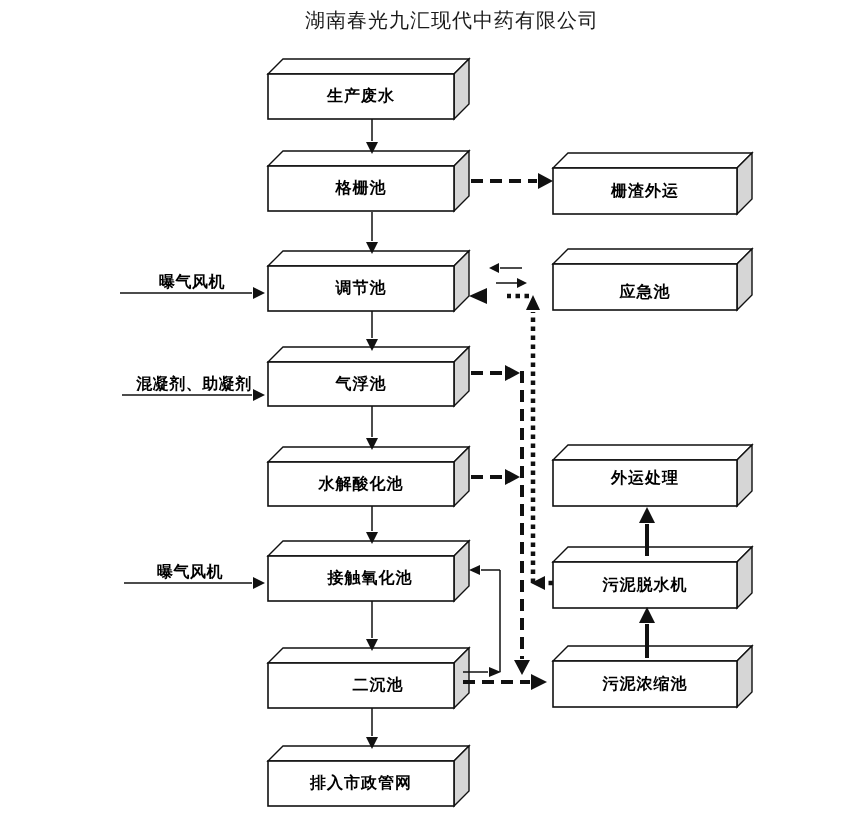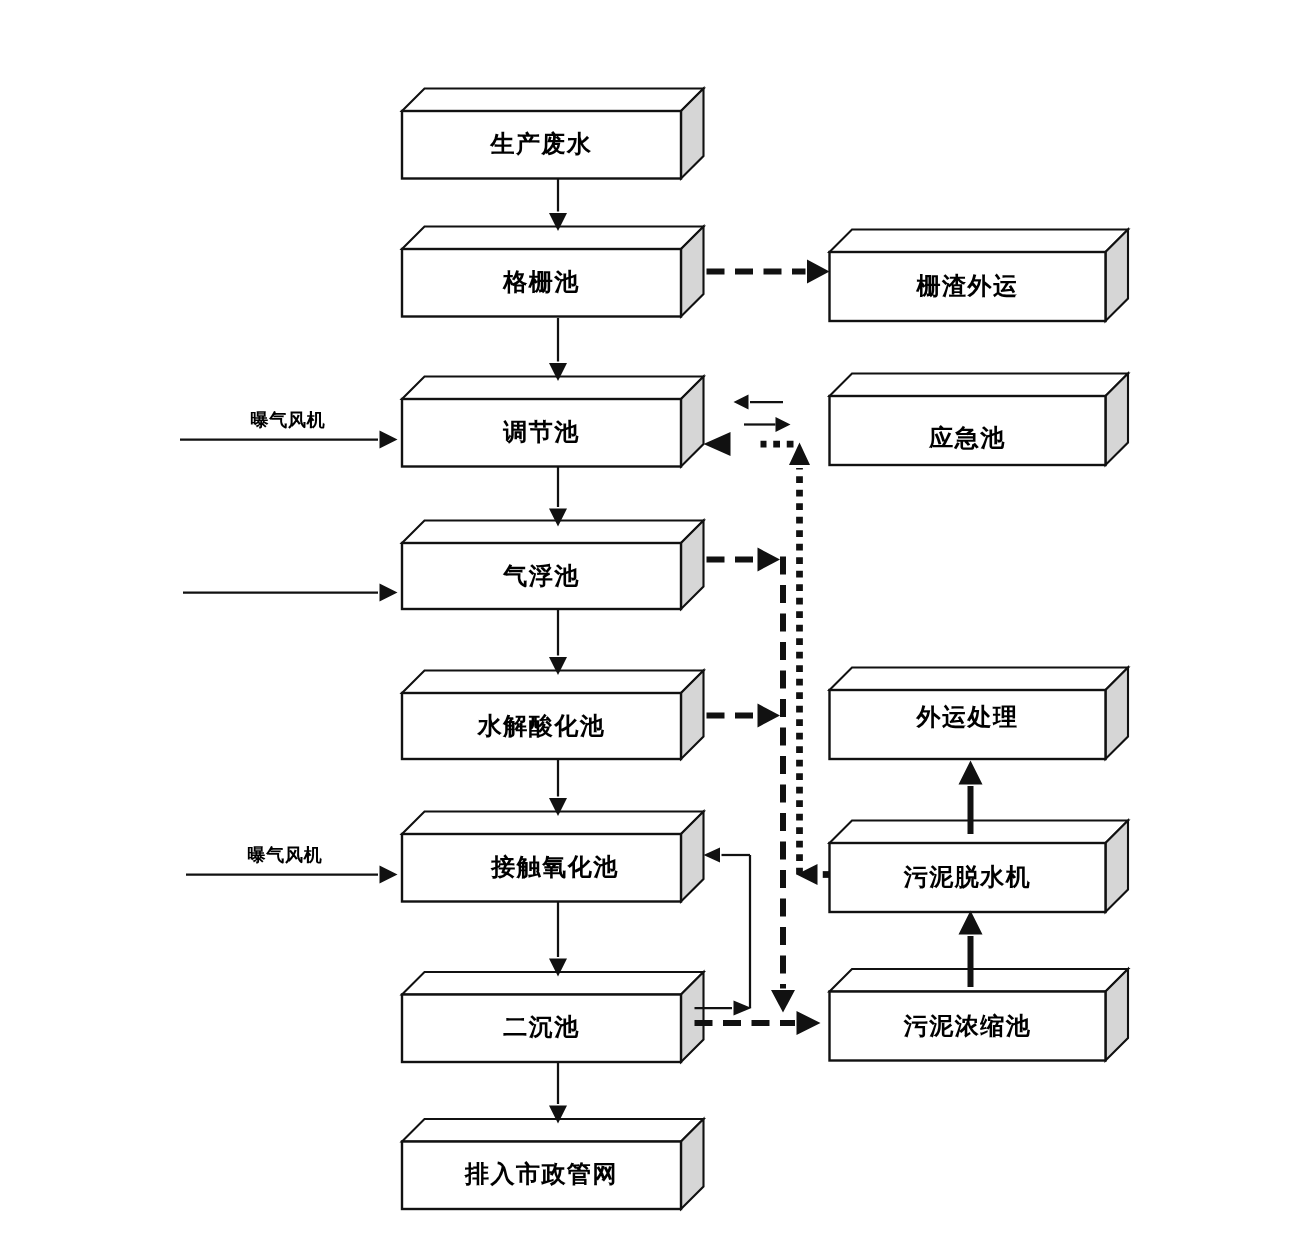--- a/index.html
+++ b/index.html
@@ -23,29 +23,30 @@
   .thin{stroke:#111;stroke-width:1.5px;fill:none;}
   .dash{stroke:#111;stroke-width:4px;fill:none;stroke-dasharray:12 7;}
   .dot{stroke:#111;stroke-width:4.5px;fill:none;stroke-dasharray:4.5 4.5;}
   .thick{stroke:#111;stroke-width:4px;fill:none;}
   .tri{fill:#111;stroke:none;}
   .lbl{
     position:absolute;display:flex;align-items:center;justify-content:center;
     font-size:16px;font-weight:bold;letter-spacing:1px;white-space:nowrap;color:#000;
   }
   .inlbl{
-    position:absolute;text-align:center;font-size:12px;font-weight:bold;
+    position:absolute;text-align:center;font-size:16px;font-weight:bold;
     letter-spacing:0.5px;white-space:nowrap;color:#000;
   }
 </style>
 </head>
 <body>
 
 <div id="stage">
 
+  <div id="title">湖南春光九汇现代中药有限公司</div>
 
   <svg width="865" height="839" viewBox="0 0 865 839">
 
     <g>
       <path class="ftop" d="M268,74 L283,59 H469 L454,74 Z"></path>
       <path class="fside" d="M454,74 L469,59 V104 L454,119 Z"></path>
       <rect class="ffront" x="268" y="74" width="186" height="45"></rect>
     </g>
     <g>
       <path class="ftop" d="M268,166 L283,151 H469 L454,166 Z"></path>
@@ -207,26 +208,27 @@
         <polygon class="tri" points="639,523 655,523 647,507"></polygon>
     </g>
   </svg>
 
   <div class="lbl" style="left:268px;top:74px;width:186px;height:45px">生产废水</div>
   <div class="lbl" style="left:268px;top:166px;width:186px;height:45px">格栅池</div>
   <div class="lbl" style="left:268px;top:266px;width:186px;height:45px">调节池</div>
   <div class="lbl" style="left:268px;top:462px;width:186px;height:44px">水解酸化池</div>
   <div class="lbl" style="left:268px;top:362px;width:186px;height:44px">气浮池</div>
   <div class="lbl" style="left:268px;top:556px;width:204px;height:45px">接触氧化池</div>
-  <div class="lbl" style="left:268px;top:663px;width:186px;height:45px">二沉池</div>
+  <div class="lbl" style="left:285px;top:663px;width:186px;height:45px">二沉池</div>
   <div class="lbl" style="left:553px;top:168px;width:184px;height:46px">栅渣外运</div>
 
   <div class="lbl" style="left:268px;top:761px;width:186px;height:45px">排入市政管网</div>
   <div class="lbl" style="left:553px;top:264px;width:184px;height:56px">应急池</div>
   <div class="lbl" style="left:553px;top:460px;width:184px;height:36px">外运处理</div>
   <div class="lbl" style="left:553px;top:562px;width:184px;height:46px">污泥脱水机</div>
   <div class="lbl" style="left:553px;top:661px;width:184px;height:46px">污泥浓缩池</div>
 
   <div class="inlbl" style="left:122px;top:272px;width:140px">曝气风机</div>
+  <div class="inlbl" style="left:124px;top:374px;width:140px">混凝剂、助凝剂</div>
   <div class="inlbl" style="left:120px;top:562px;width:140px">曝气风机</div>
 
 
 </div>
 
 </body></html>

